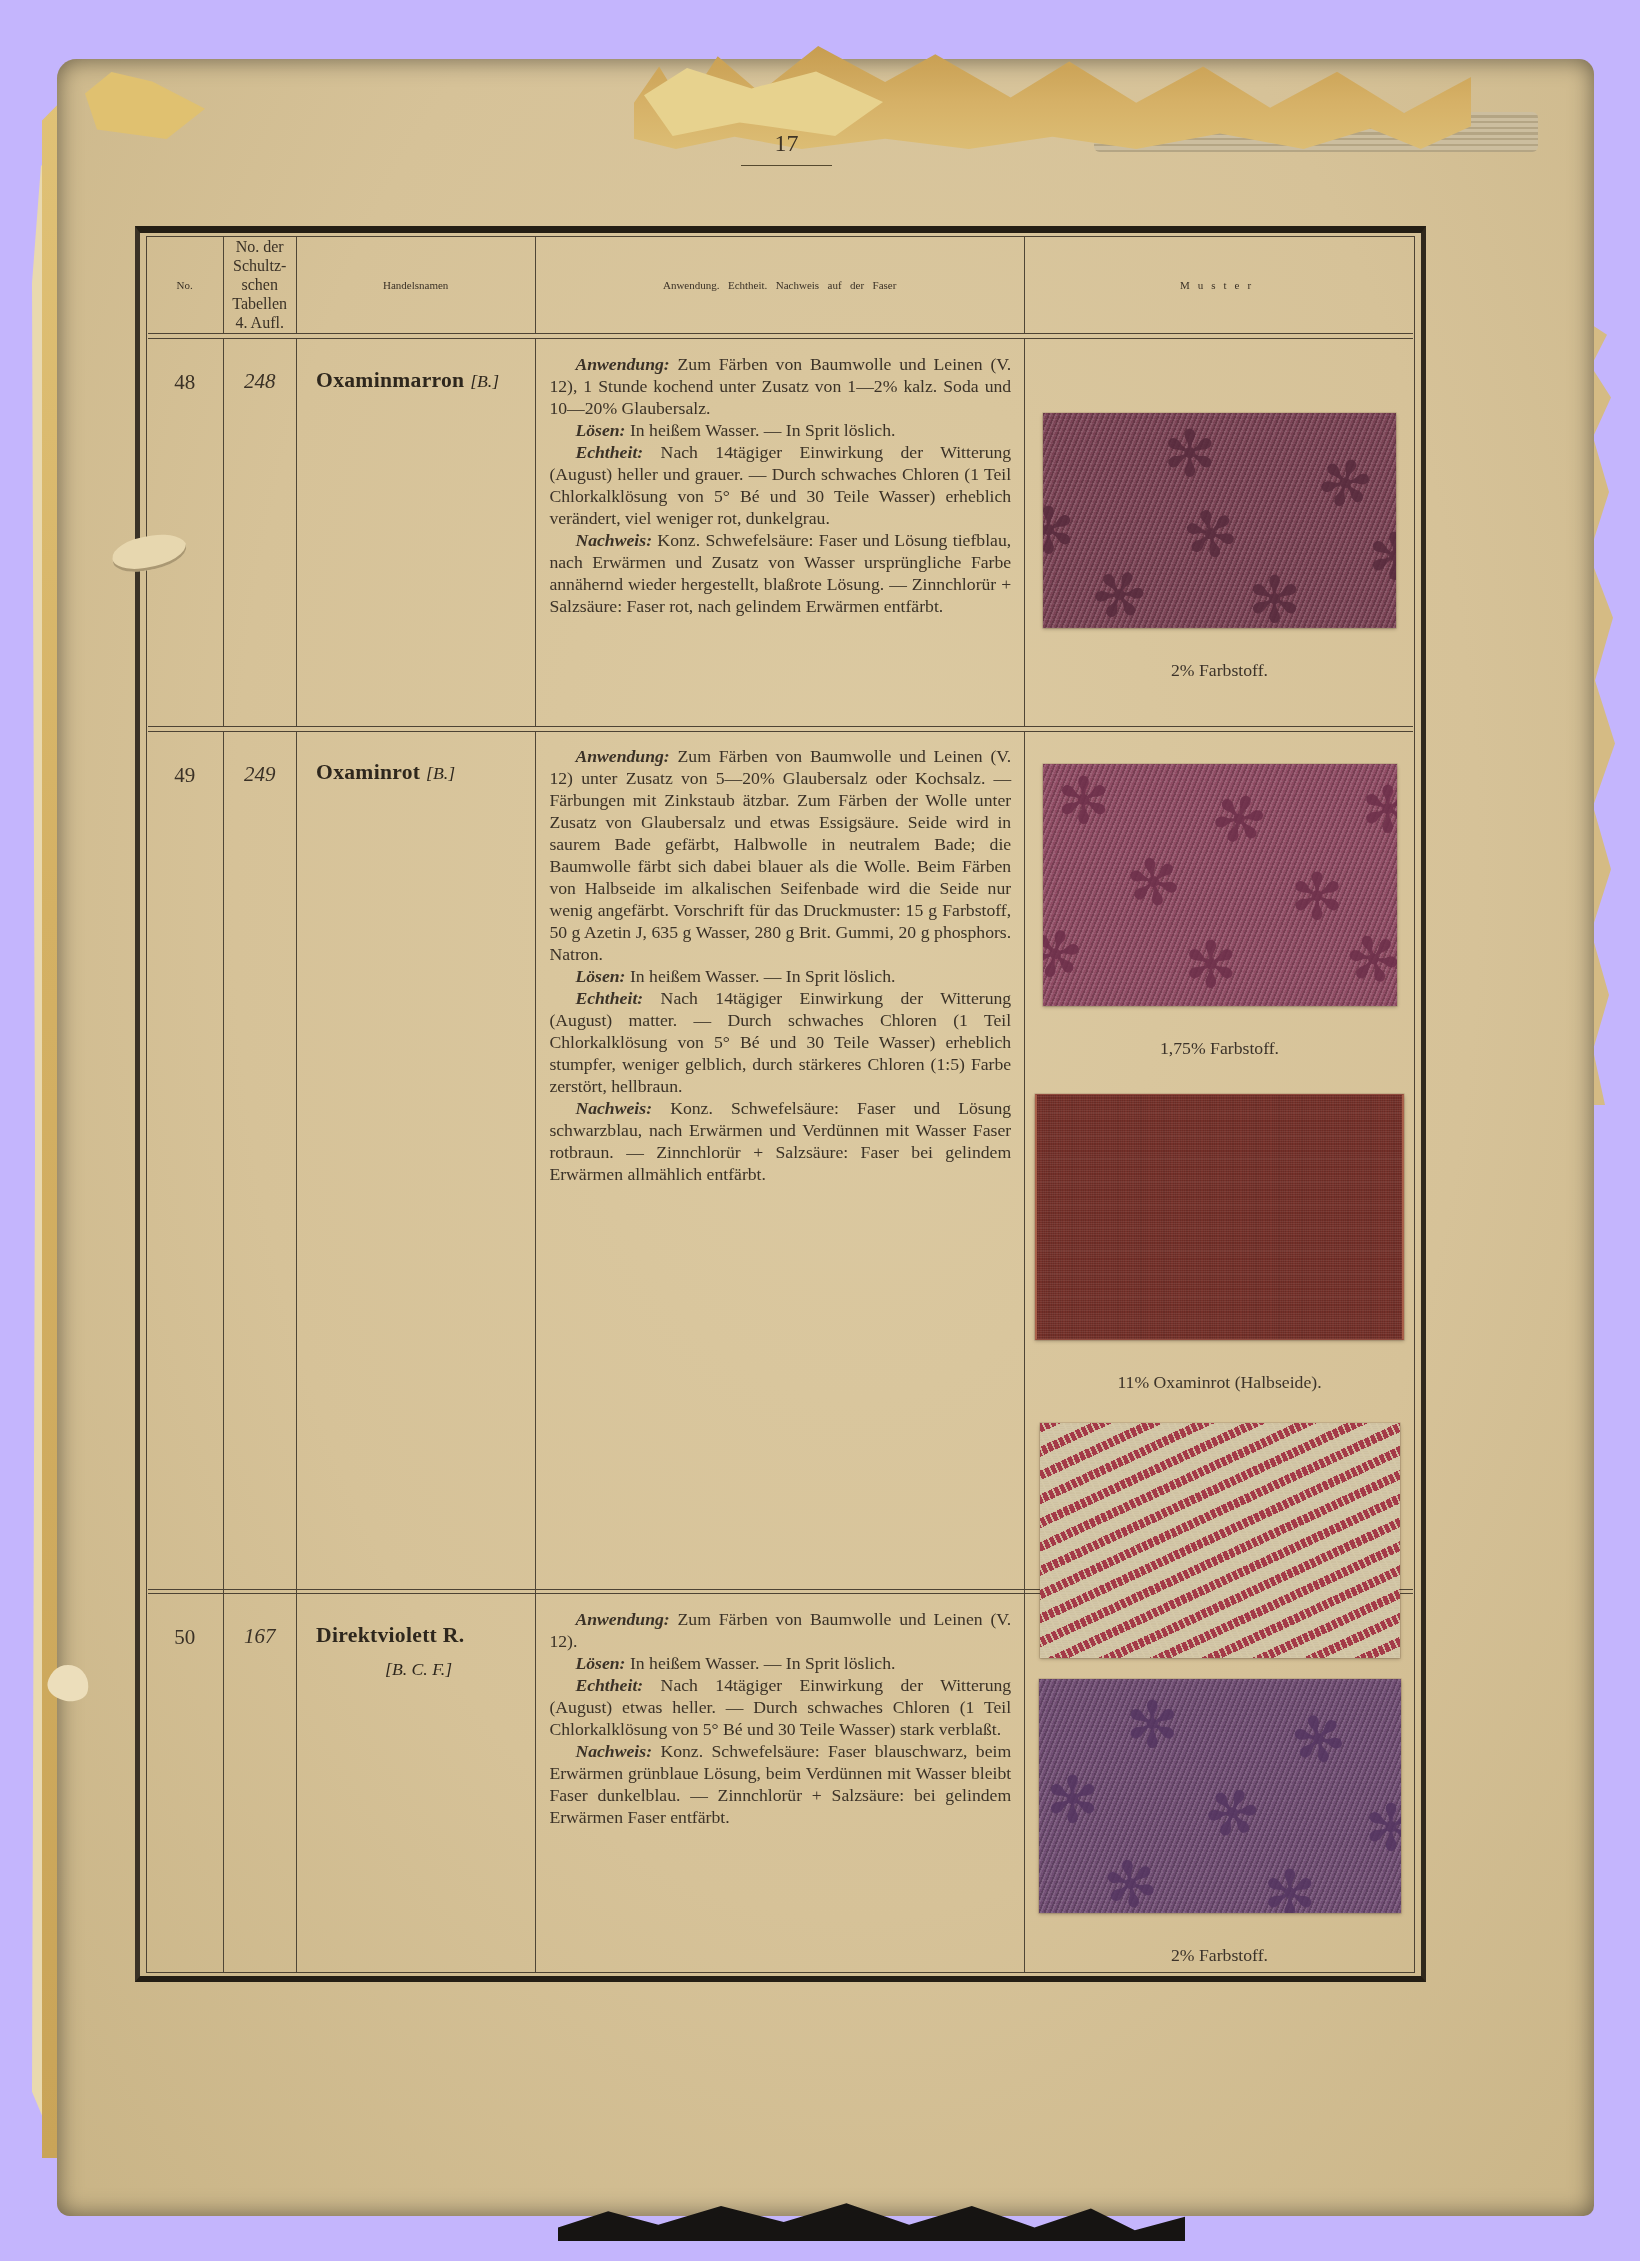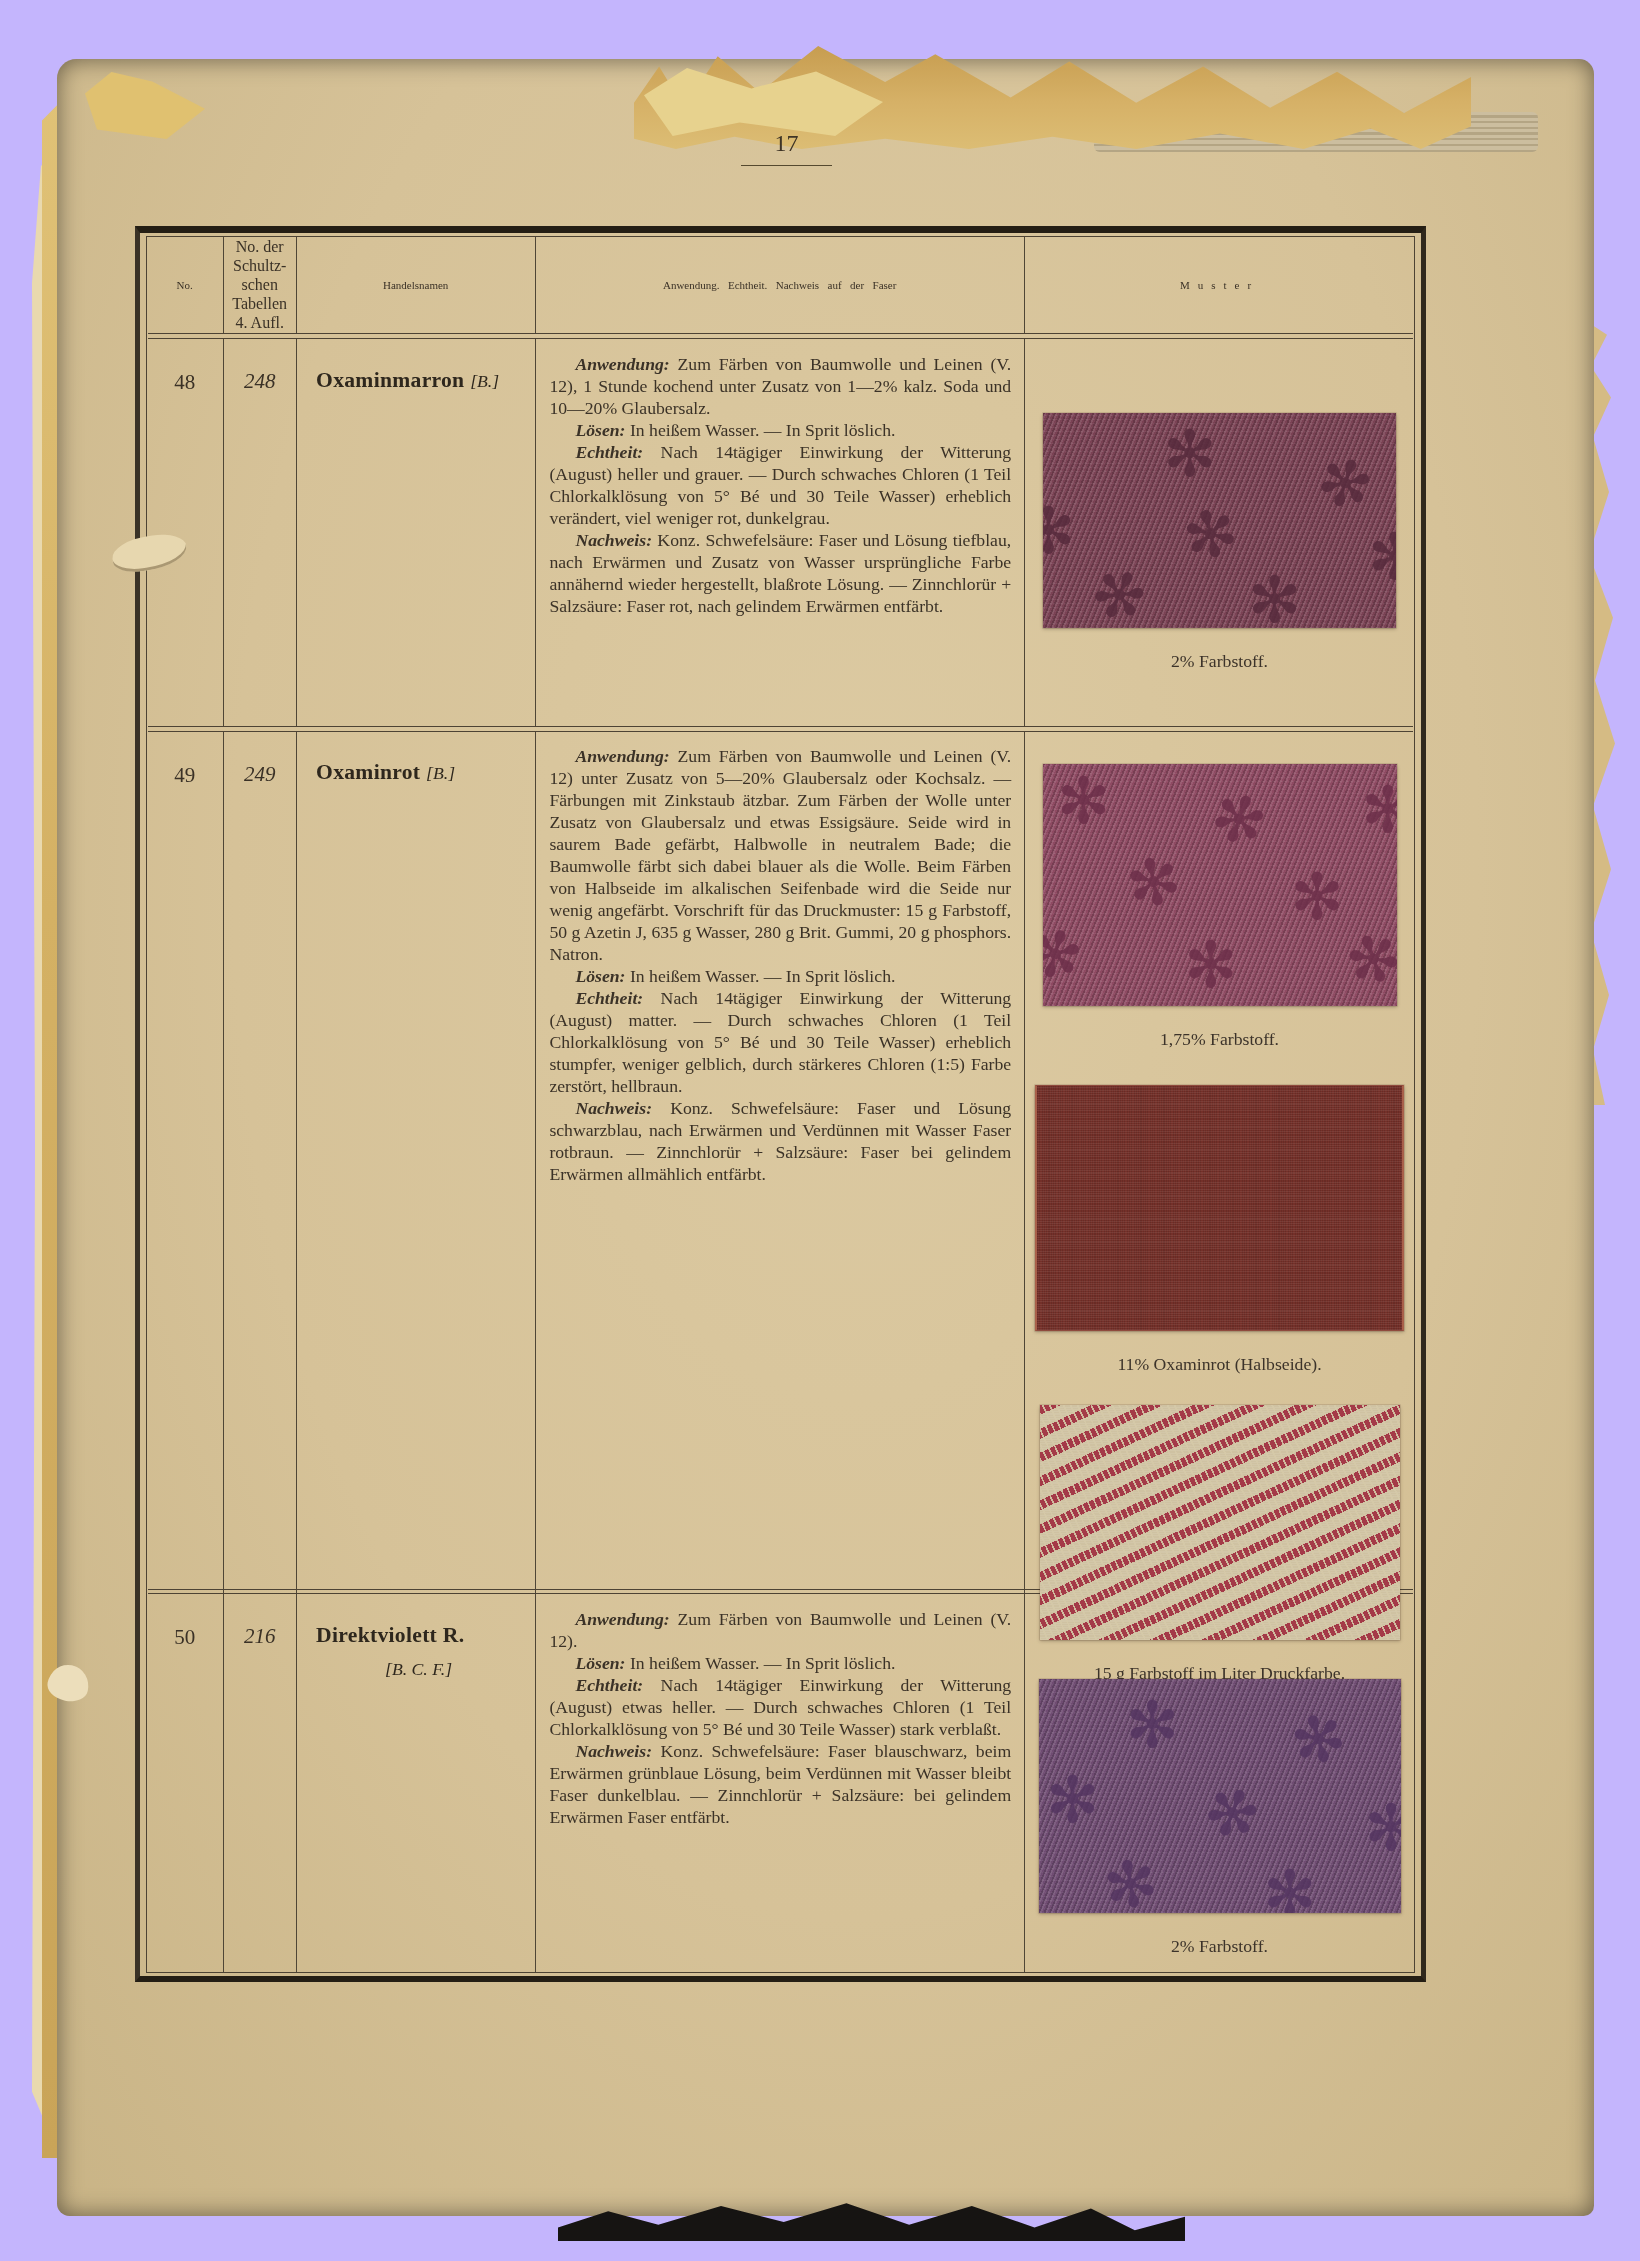--- a/index.html
+++ b/index.html
@@ -77,21 +77,21 @@
   .st{position:absolute;font-family:"DejaVu Sans",sans-serif;font-size:64px;line-height:1;opacity:.85;}
   .plainweave{background-image:
      repeating-linear-gradient(0deg,rgba(255,255,255,.07) 0 1.1px,rgba(0,0,0,0) 1.1px 2.3px),
      repeating-linear-gradient(90deg,rgba(0,0,0,.10) 0 1.1px,rgba(0,0,0,0) 1.1px 2.3px);
      border-left:2.8px solid #a8604a;border-right:2.8px solid #a8604a;
      border-top:1.7px solid #8f4a3d;border-bottom:1.7px solid #8f4a3d;}
   .printweave{background-image:
      repeating-linear-gradient(65deg,rgba(213,201,168,.9) 0 1.7px,rgba(213,201,168,0) 1.7px 6.3px),
      repeating-linear-gradient(155deg,#a43a48 0 9px,rgba(164,58,72,0) 9px 21.6px),
      repeating-linear-gradient(0deg,rgba(255,255,255,.08) 0 1.1px,rgba(0,0,0,0) 1.1px 2.3px);}
-  .caption{margin-top:23px;font-size:17.7px;color:#3c332a;text-align:left;}
+  .caption{margin-top:32px;font-size:17.7px;color:#3c332a;text-align:left;}
 </style>
 </head>
 <body>
 
 <div class="stage">
 
   <div class="left-strip-outer"></div>
   <div class="left-strip-gold"></div>
   <div class="left-strip-shadow"></div>
   <div class="right-nubs"></div>
@@ -194,21 +194,21 @@
             <div class="swatch printweave" style="width: 360px; height: 235px; background-color: rgb(207, 194, 162);"></div>
             <div class="caption">15 g Farbstoff im Liter Druckfarbe.</div>
           </div>
         </div>
       </div>
 
       <div class="rowsep"></div>
 
       <div class="trow">
         <div class="c cell-no">50</div>
-        <div class="c cell-schultz">216</div>
+        <div class="c cell-schultz">167</div>
         <div class="c cell-name">
           <span>Direktviolett R.</span>
           <span class="name-ref block">[B. C. F.]</span>
         </div>
         <div class="c cell-desc">
           <p><span class="lead">Anwendung:</span> <span>Zum Färben von Baumwolle und Leinen (V. 12).</span></p>
           <p><span class="lead">Lösen:</span> <span>In heißem Wasser. — In Sprit löslich.</span></p>
           <p><span class="lead">Echtheit:</span> <span>Nach 14tägiger Einwirkung der Witterung (August) etwas heller. — Durch schwaches Chloren (1 Teil Chlorkalklösung von 5° Bé und 30 Teile Wasser) stark verblaßt.</span></p>
           <p><span class="lead">Nachweis:</span> <span>Konz. Schwefelsäure: Faser blauschwarz, beim Erwärmen grünblaue Lösung, beim Verdünnen mit Wasser bleibt Faser dunkelblau. — Zinnchlorür + Salzsäure: bei gelindem Erwärmen Faser entfärbt.</span></p>
         </div>

